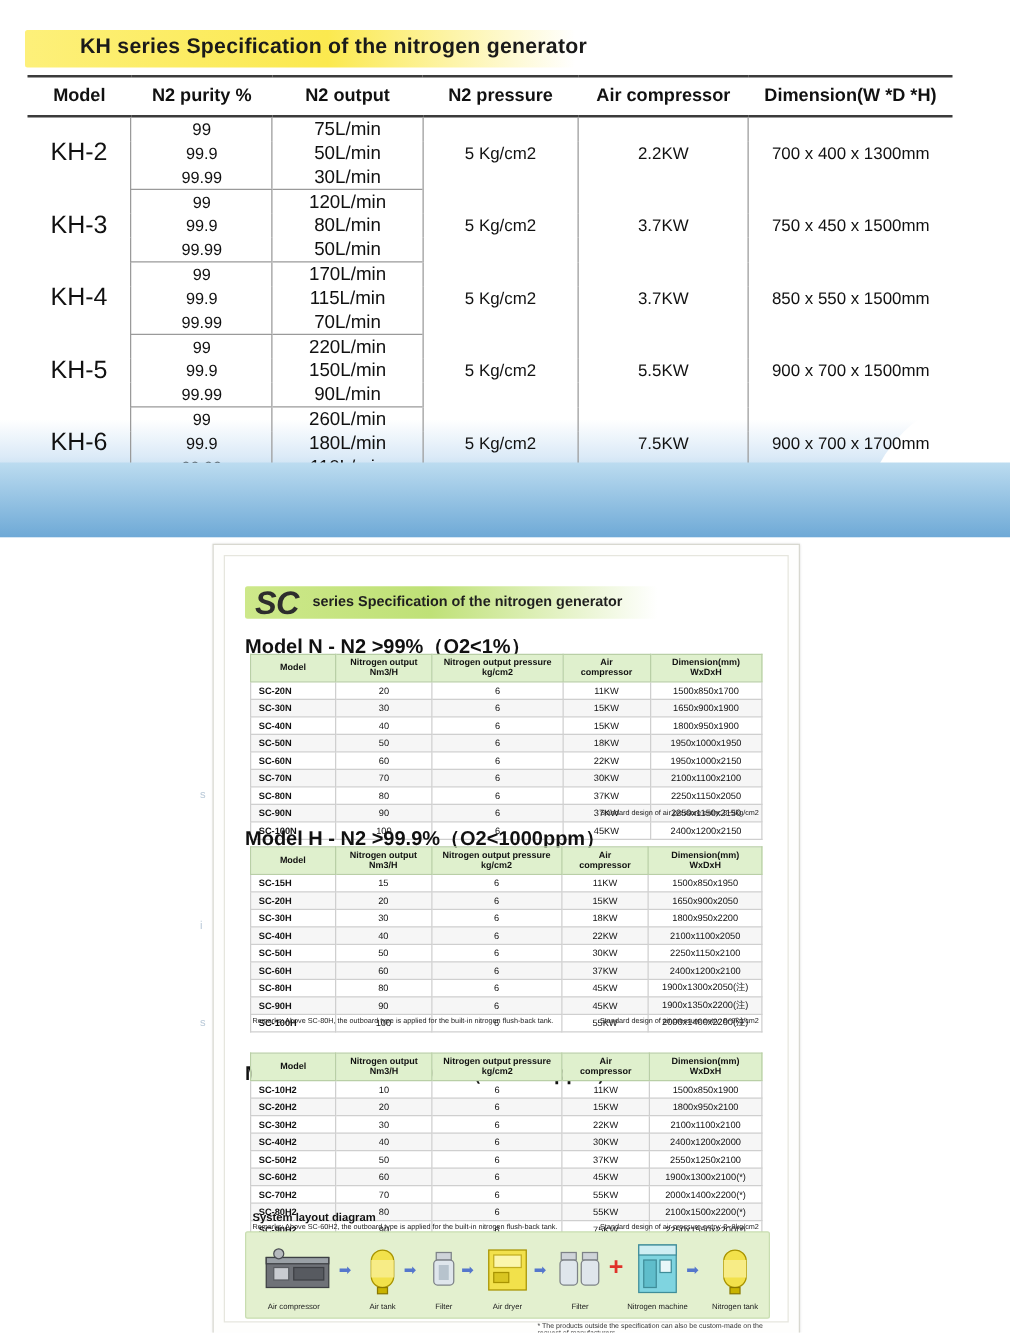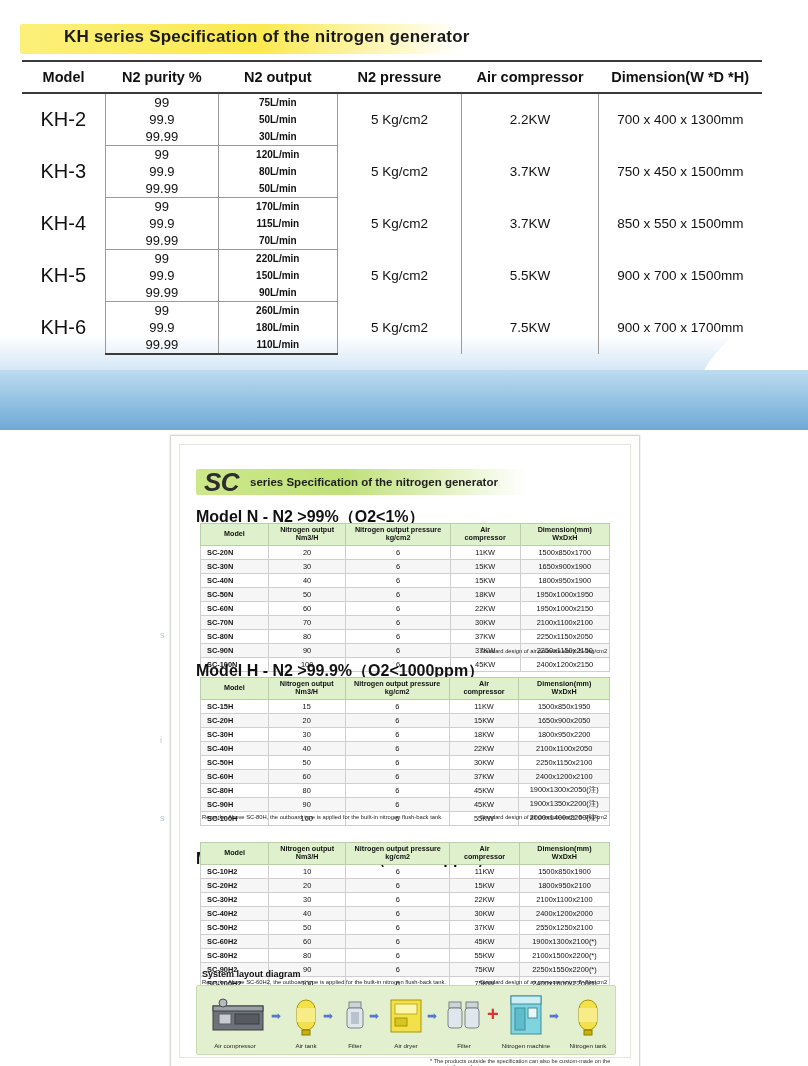--- a/index.html
+++ b/index.html
@@ -43,21 +43,21 @@
   #kh-table th{
     font-size:14.5px;font-weight:bold;text-align:center;
     padding:7px 4px;border-bottom:2px solid #3b3b3b;border-top:2px solid #3b3b3b;
   }
   #kh-table td{
     text-align:center;padding:1px 4px;
     border-left:1px solid #9a9a9a;
   }
   #kh-table td.first{border-left:none;}
   #kh-table .model{font-size:20px;font-weight:normal;}
-  #kh-table .big{font-size:10px;font-weight:bold;}
+  #kh-table .big{font-size:15px;font-weight:normal;}
   #kh-table .mid{font-size:13.5px;}
   #kh-table tr.grp-end td{border-bottom:1px solid #9a9a9a;}
   #kh-table tr.last-end td{border-bottom:2px solid #3b3b3b;}
   #kh-purity{font-size:13.5px;}
   #kh-note{
     position:absolute;left:30px;top:373px;font-size:11.5px;color:#222;
   }
 
   
   #strip{
@@ -469,20 +469,27 @@
               <td>2550x1250x2100</td>
             </tr>
           <tr>
               <td class="mdl">SC-60H2</td>
               <td>60</td>
               <td>6</td>
               <td>45KW</td>
               <td>1900x1300x2100(*)</td>
             </tr>
           <tr>
+              <td class="mdl">SC-70H2</td>
+              <td>70</td>
+              <td>6</td>
+              <td>55KW</td>
+              <td>2000x1400x2200(*)</td>
+            </tr>
+          <tr>
               <td class="mdl">SC-80H2</td>
               <td>80</td>
               <td>6</td>
               <td>55KW</td>
               <td>2100x1500x2200(*)</td>
             </tr>
           <tr>
               <td class="mdl">SC-90H2</td>
               <td>90</td>
               <td>6</td>

